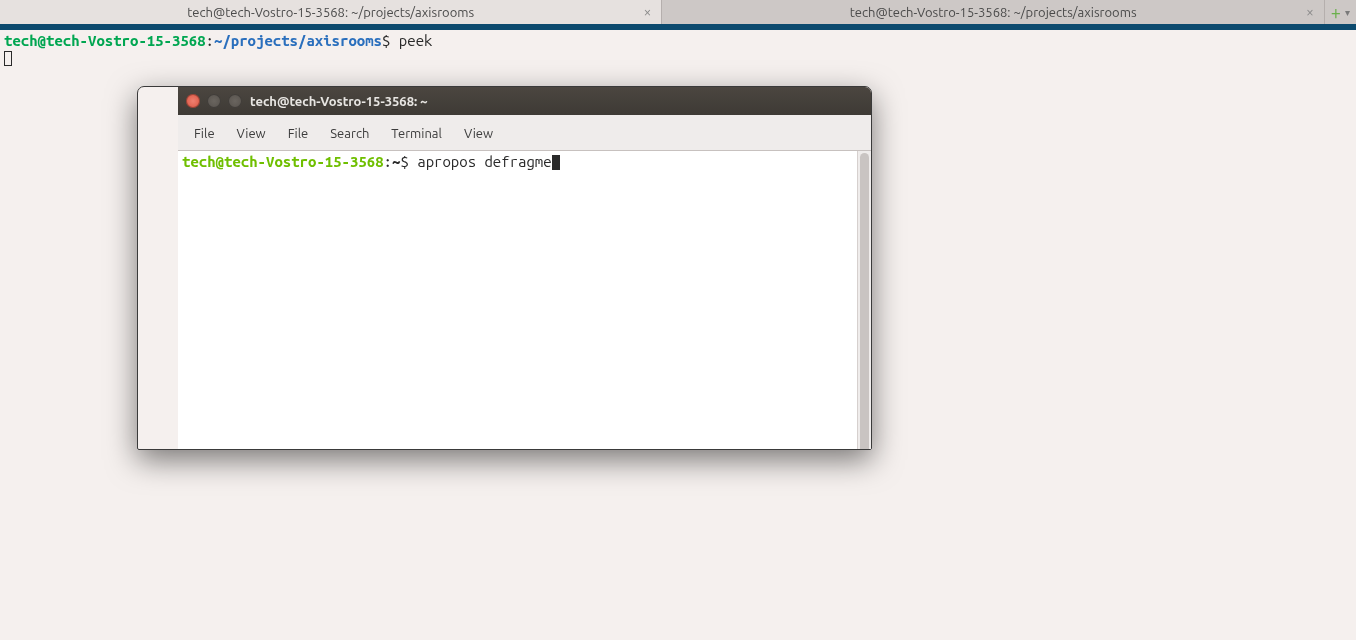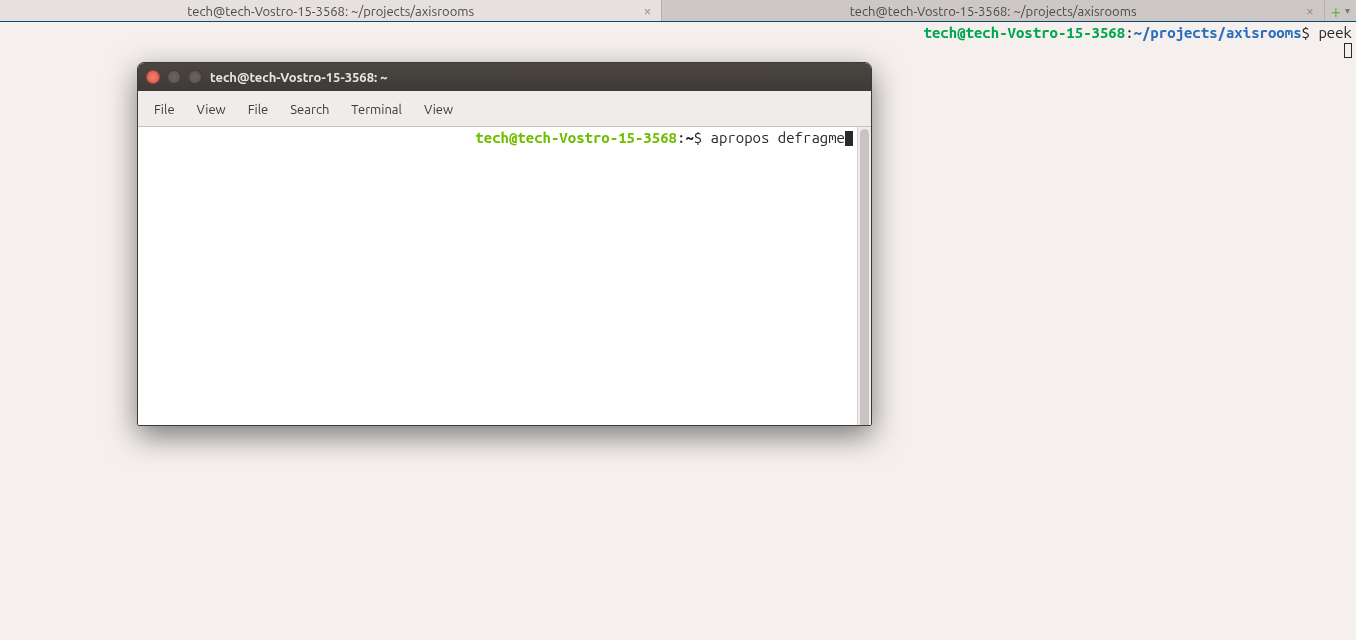--- a/index.html
+++ b/index.html
@@ -1,37 +1,37 @@
 <!DOCTYPE html>
 <html><head>
 <meta charset="utf-8">
 <style>
   * { box-sizing: border-box; margin: 0; padding: 0; }
   html, body { width: 1356px; height: 640px; font-family: "Ubuntu", "DejaVu Sans", sans-serif; background: #f5f0ee; overflow: hidden; }
-  .mono { font-family: "Ubuntu Mono", "DejaVu Sans Mono", monospace; text-align: right; }
+  .mono { font-family: "Ubuntu Mono", "DejaVu Sans Mono", monospace; }
 
   
-  .tabbar { display: flex; align-items: stretch; height: 22px; background: #d4cfcd; border-bottom: 1px solid #0c4a6e; }
+  .tabbar { display: flex; align-items: stretch; height: 30px; background: #d4cfcd; border-bottom: 6px solid #0c4a6e; }
   .tab { flex: 1; display: flex; align-items: center; justify-content: center; position: relative; font-size: 13px; color: #4a4a4a; }
   .tab.active { background: #e6e1df; }
   .tab.inactive { background: #cdc8c6; border-left: 1px solid #b5afad; }
   .tab .close { position: absolute; right: 10px; top: 50%; transform: translateY(-50%); color: #8a8a8a; font-size: 14px; line-height: 1; cursor: pointer; }
   .tabtools { display: flex; align-items: center; padding: 0 6px; gap: 4px; background: #cdc8c6; border-left: 1px solid #b5afad; }
   .plus-icon { color: #6ab04c; font-size: 18px; line-height: 1; }
   .tri-icon { font-size: 10px; color: #7a7a7a; }
 
   
   .bg-term { padding: 2px 4px; font-size: 15px; line-height: 17px; color: #2a2a2a; }
   .bg-term .prompt-user { color: #00a651; font-weight: bold; }
   .bg-term .prompt-path { color: #2a6fbd; font-weight: bold; }
   .bg-term .dollar { color: #2a2a2a; }
   .smallbox { display: inline-block; width: 8px; height: 15px; border: 1px solid #2a2a2a; margin-top: 2px; }
 
   
-  .window { position: absolute; left: 137px; top: 62px; width: 735px; box-shadow: 0 10px 30px rgba(0,0,0,0.5); border-radius: 7px 7px 2px 2px; overflow: hidden; border: 1px solid #3a3a3a; }
+  .window { position: absolute; left: 137px; top: 86px; width: 735px; box-shadow: 0 10px 30px rgba(0,0,0,0.5); border-radius: 7px 7px 2px 2px; overflow: hidden; border: 1px solid #3a3a3a; padding-left: 40px; }
   .titlebar { height: 28px; background: linear-gradient(#4b4640, #3e3a35); display: flex; align-items: center; padding: 0 8px; gap: 8px; }
   .wbtns { display: flex; gap: 7px; align-items: center; }
   .wbtn { width: 14px; height: 14px; border-radius: 50%; display: inline-block; box-shadow: inset 0 0 0 1px rgba(0,0,0,0.3); position: relative; }
   .wbtn.close { background: radial-gradient(#f08070, #d9513d); }
   .wbtn.min   { background: radial-gradient(#6a655f, #55504b); }
   .wbtn.max   { background: radial-gradient(#6a655f, #55504b); }
   .wtitle { color: #e8e6e3; font-size: 13px; font-weight: bold; }
 
   .menubar { height: 36px; background: #efeceb; display: flex; align-items: center; padding: 0 6px; gap: 2px; border-bottom: 1px solid #c7c1bf; }
   .menuitem { padding: 2px 10px; font-size: 13px; color: #3c3c3c; border-radius: 3px; cursor: default; }

